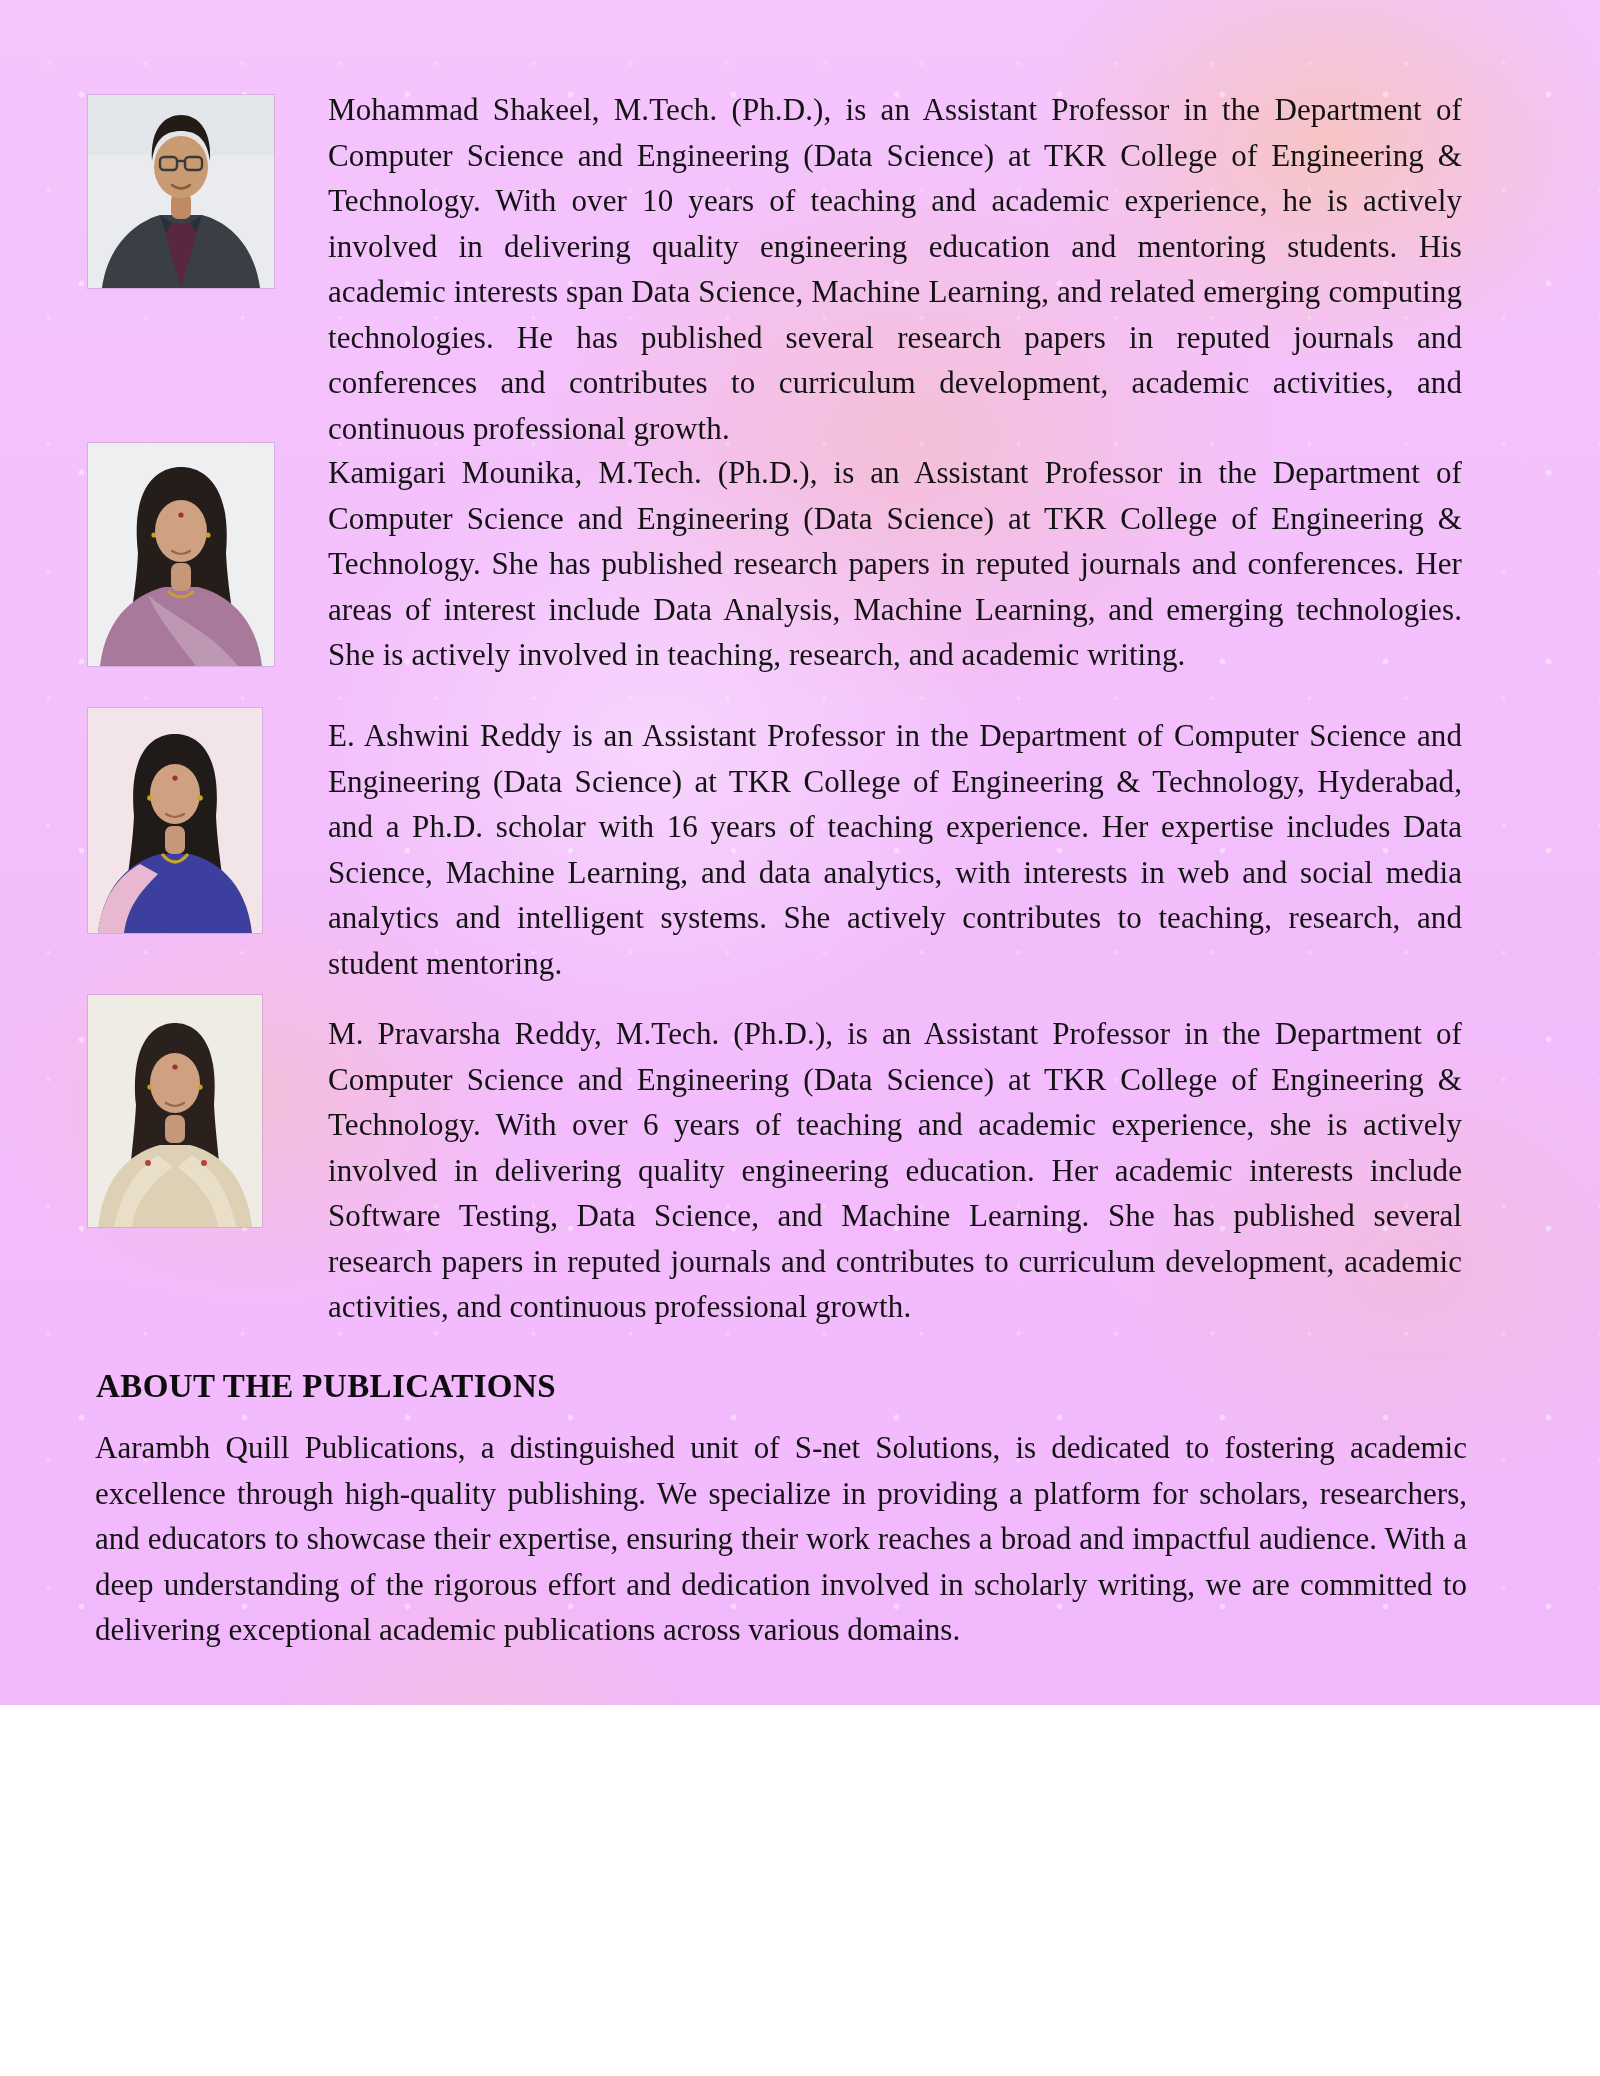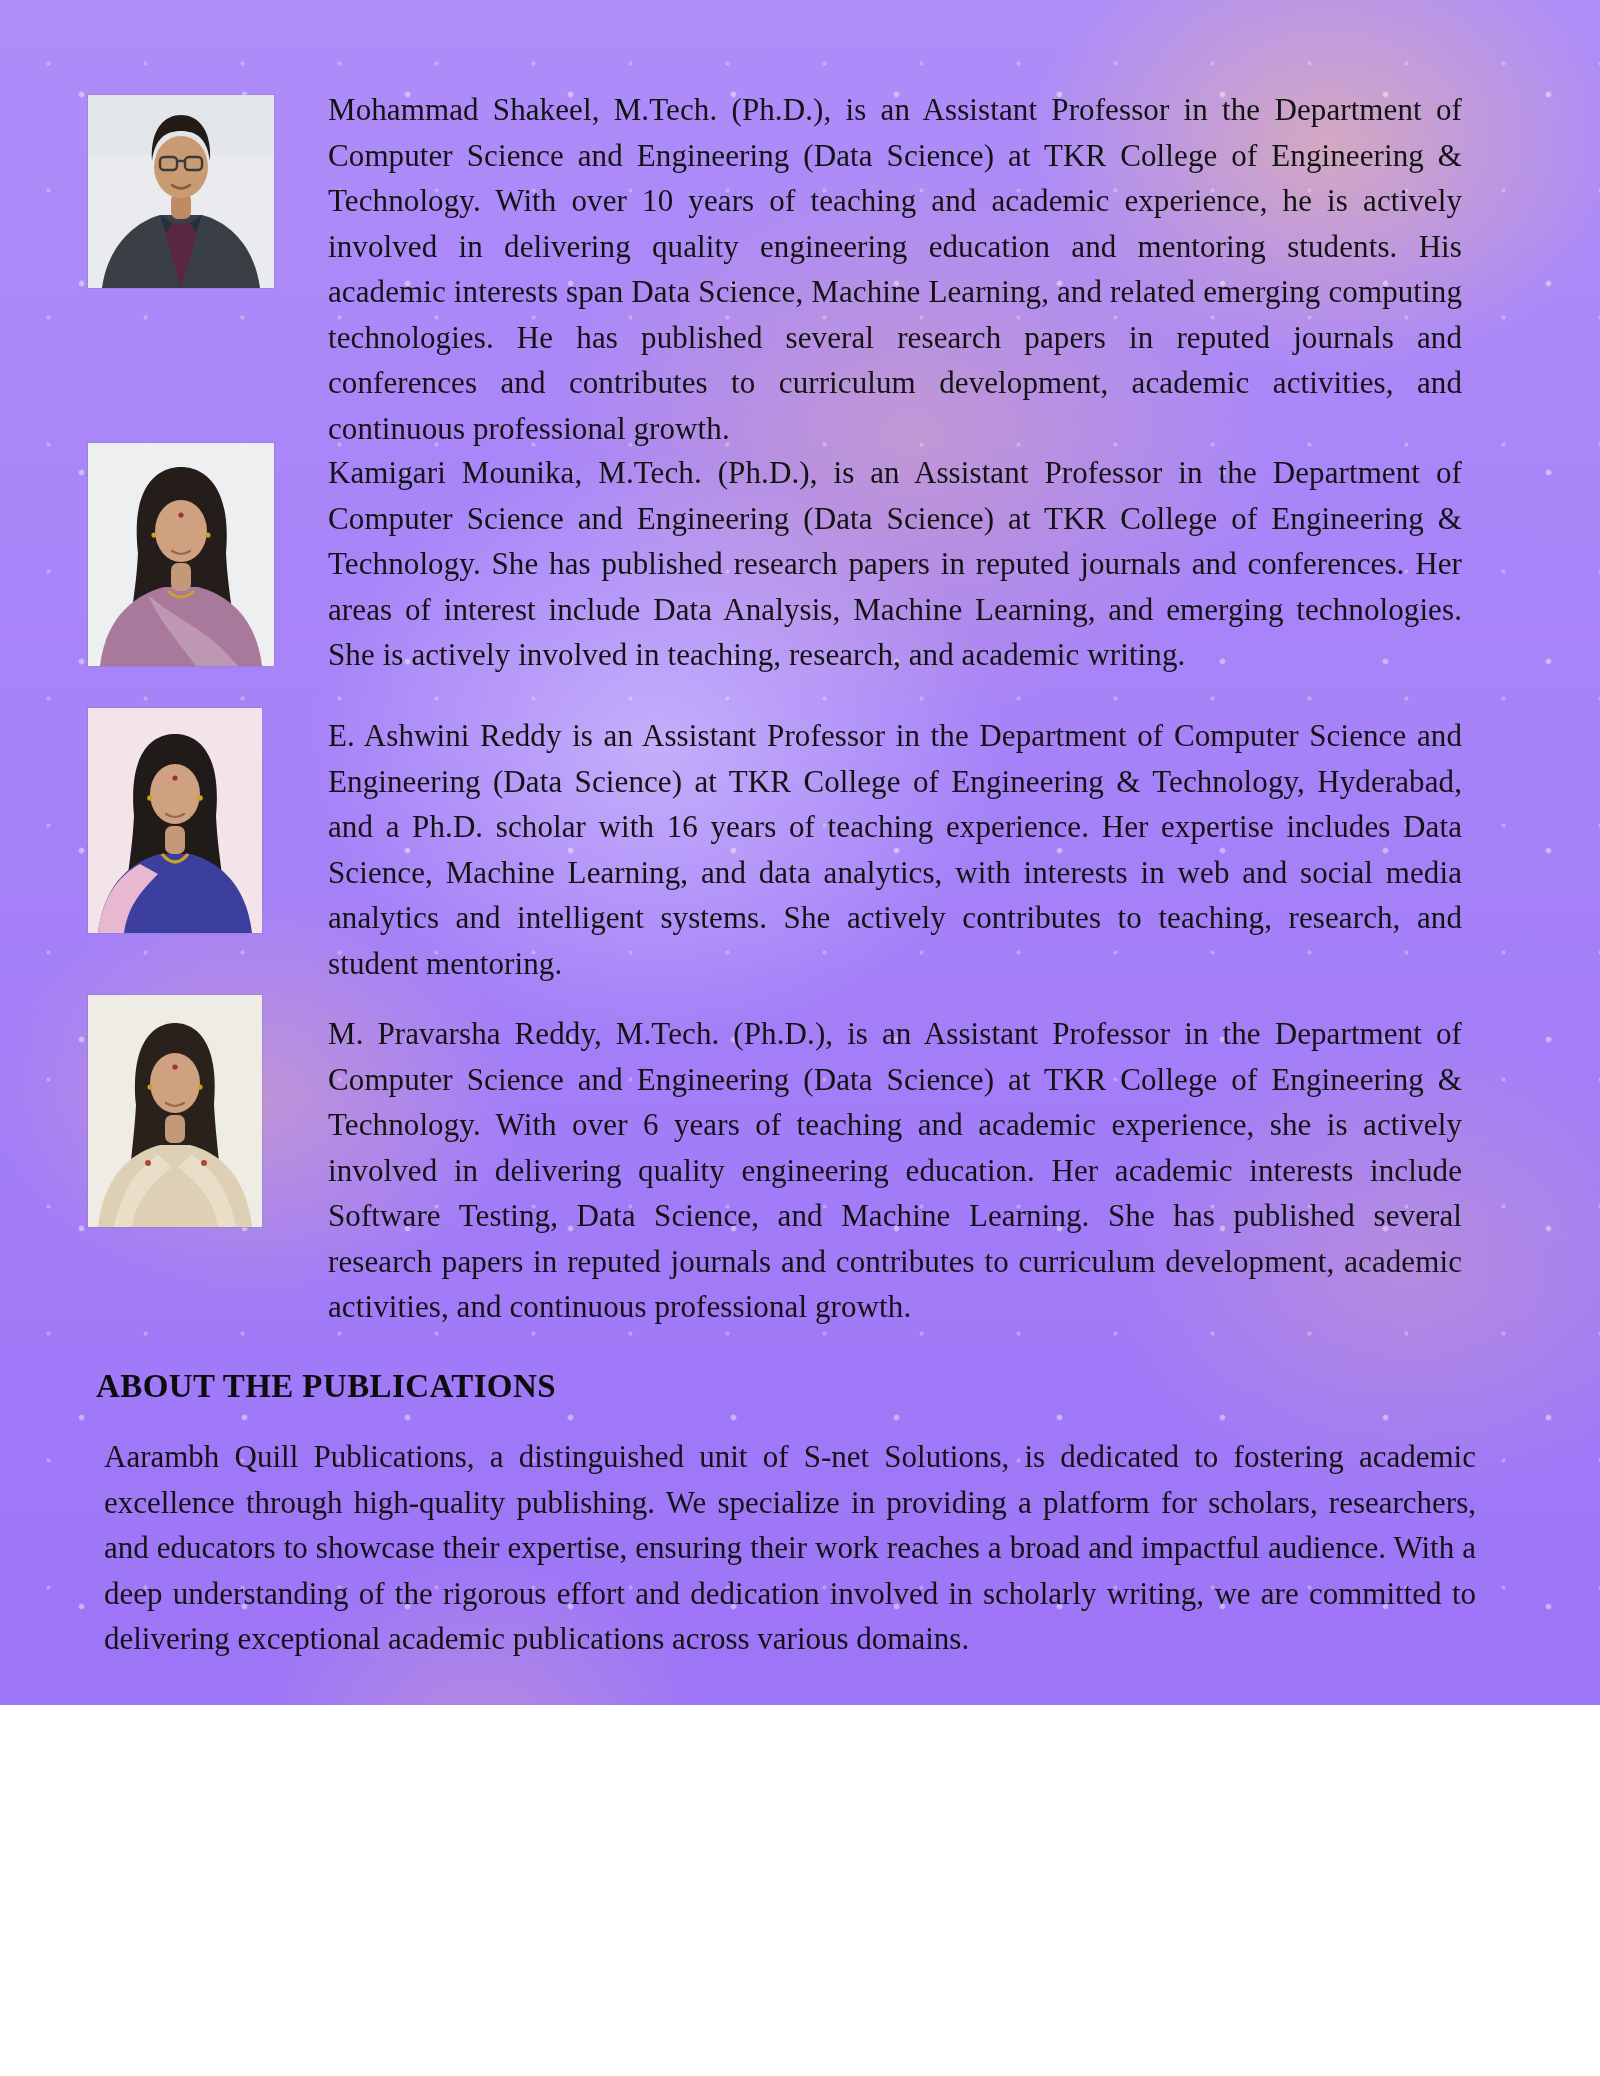--- a/index.html
+++ b/index.html
@@ -1,17 +1,17 @@
 <!DOCTYPE html>
 <html><head>
 <meta charset="utf-8">
 <style>
   html,body{margin:0;padding:0;background:#888;}
   .cover{position:relative;width:1600px;height:2076px;overflow:hidden;
-         font-family:"Liberation Serif",serif;color:#151515;background:#8b5cf6;}
+         font-family:"Liberation Serif",serif;color:#151515;background:#f0abfc;}
   
   .cover-bg{position:absolute;inset:0;
     background-image:
       radial-gradient(circle, rgba(255,255,255,.45) 2px, transparent 3.5px),
       radial-gradient(circle, rgba(255,240,225,.35) 1.5px, transparent 2.5px),
       radial-gradient(430px 330px at 83% 7%,  rgba(250,198,138,.50), transparent 70%),
       radial-gradient(520px 400px at 57% 21%, rgba(246,188,128,.30), transparent 70%),
       radial-gradient(380px 300px at 16% 53%, rgba(245,196,146,.32), transparent 70%),
       radial-gradient(430px 340px at 88% 61%, rgba(240,192,142,.24), transparent 70%),
       radial-gradient(330px 260px at 30% 84%, rgba(248,206,156,.26), transparent 70%),
@@ -21,21 +21,21 @@
     background:radial-gradient(closest-side, rgba(255,255,255,.35), transparent 75%);}
   
   .photo{position:absolute;box-shadow:0 0 0 1px rgba(120,115,140,.25);}
   .photo svg{display:block;width:100%;height:100%;}
   .bio-text{position:absolute;width:1134px;left:328px;margin:0;
     font-size:31px;line-height:45.5px;text-align:justify;text-justify:inter-word;
     color:#131313;letter-spacing:.1px;}
   
   .about-title{position:absolute;left:88px;top:1360px;margin:8px;
     font-size:33px;font-weight:bold;letter-spacing:.4px;color:#0d0d0d;}
-  .about-body{position:absolute;left:88px;top:1418px;width:1372px;margin:16px;
+  .about-body{position:absolute;left:88px;top:1418px;width:1372px;margin:7px;
     font-size:31px;line-height:45.5px;text-align:justify;color:#131313;}
   
   .footer-band{position:absolute;left:0;top:1705px;width:1600px;height:371px;background:#ffffff;}
 </style>
 </head>
 <body>
 
 <div class="cover">
   <div class="cover-bg"></div>
 

